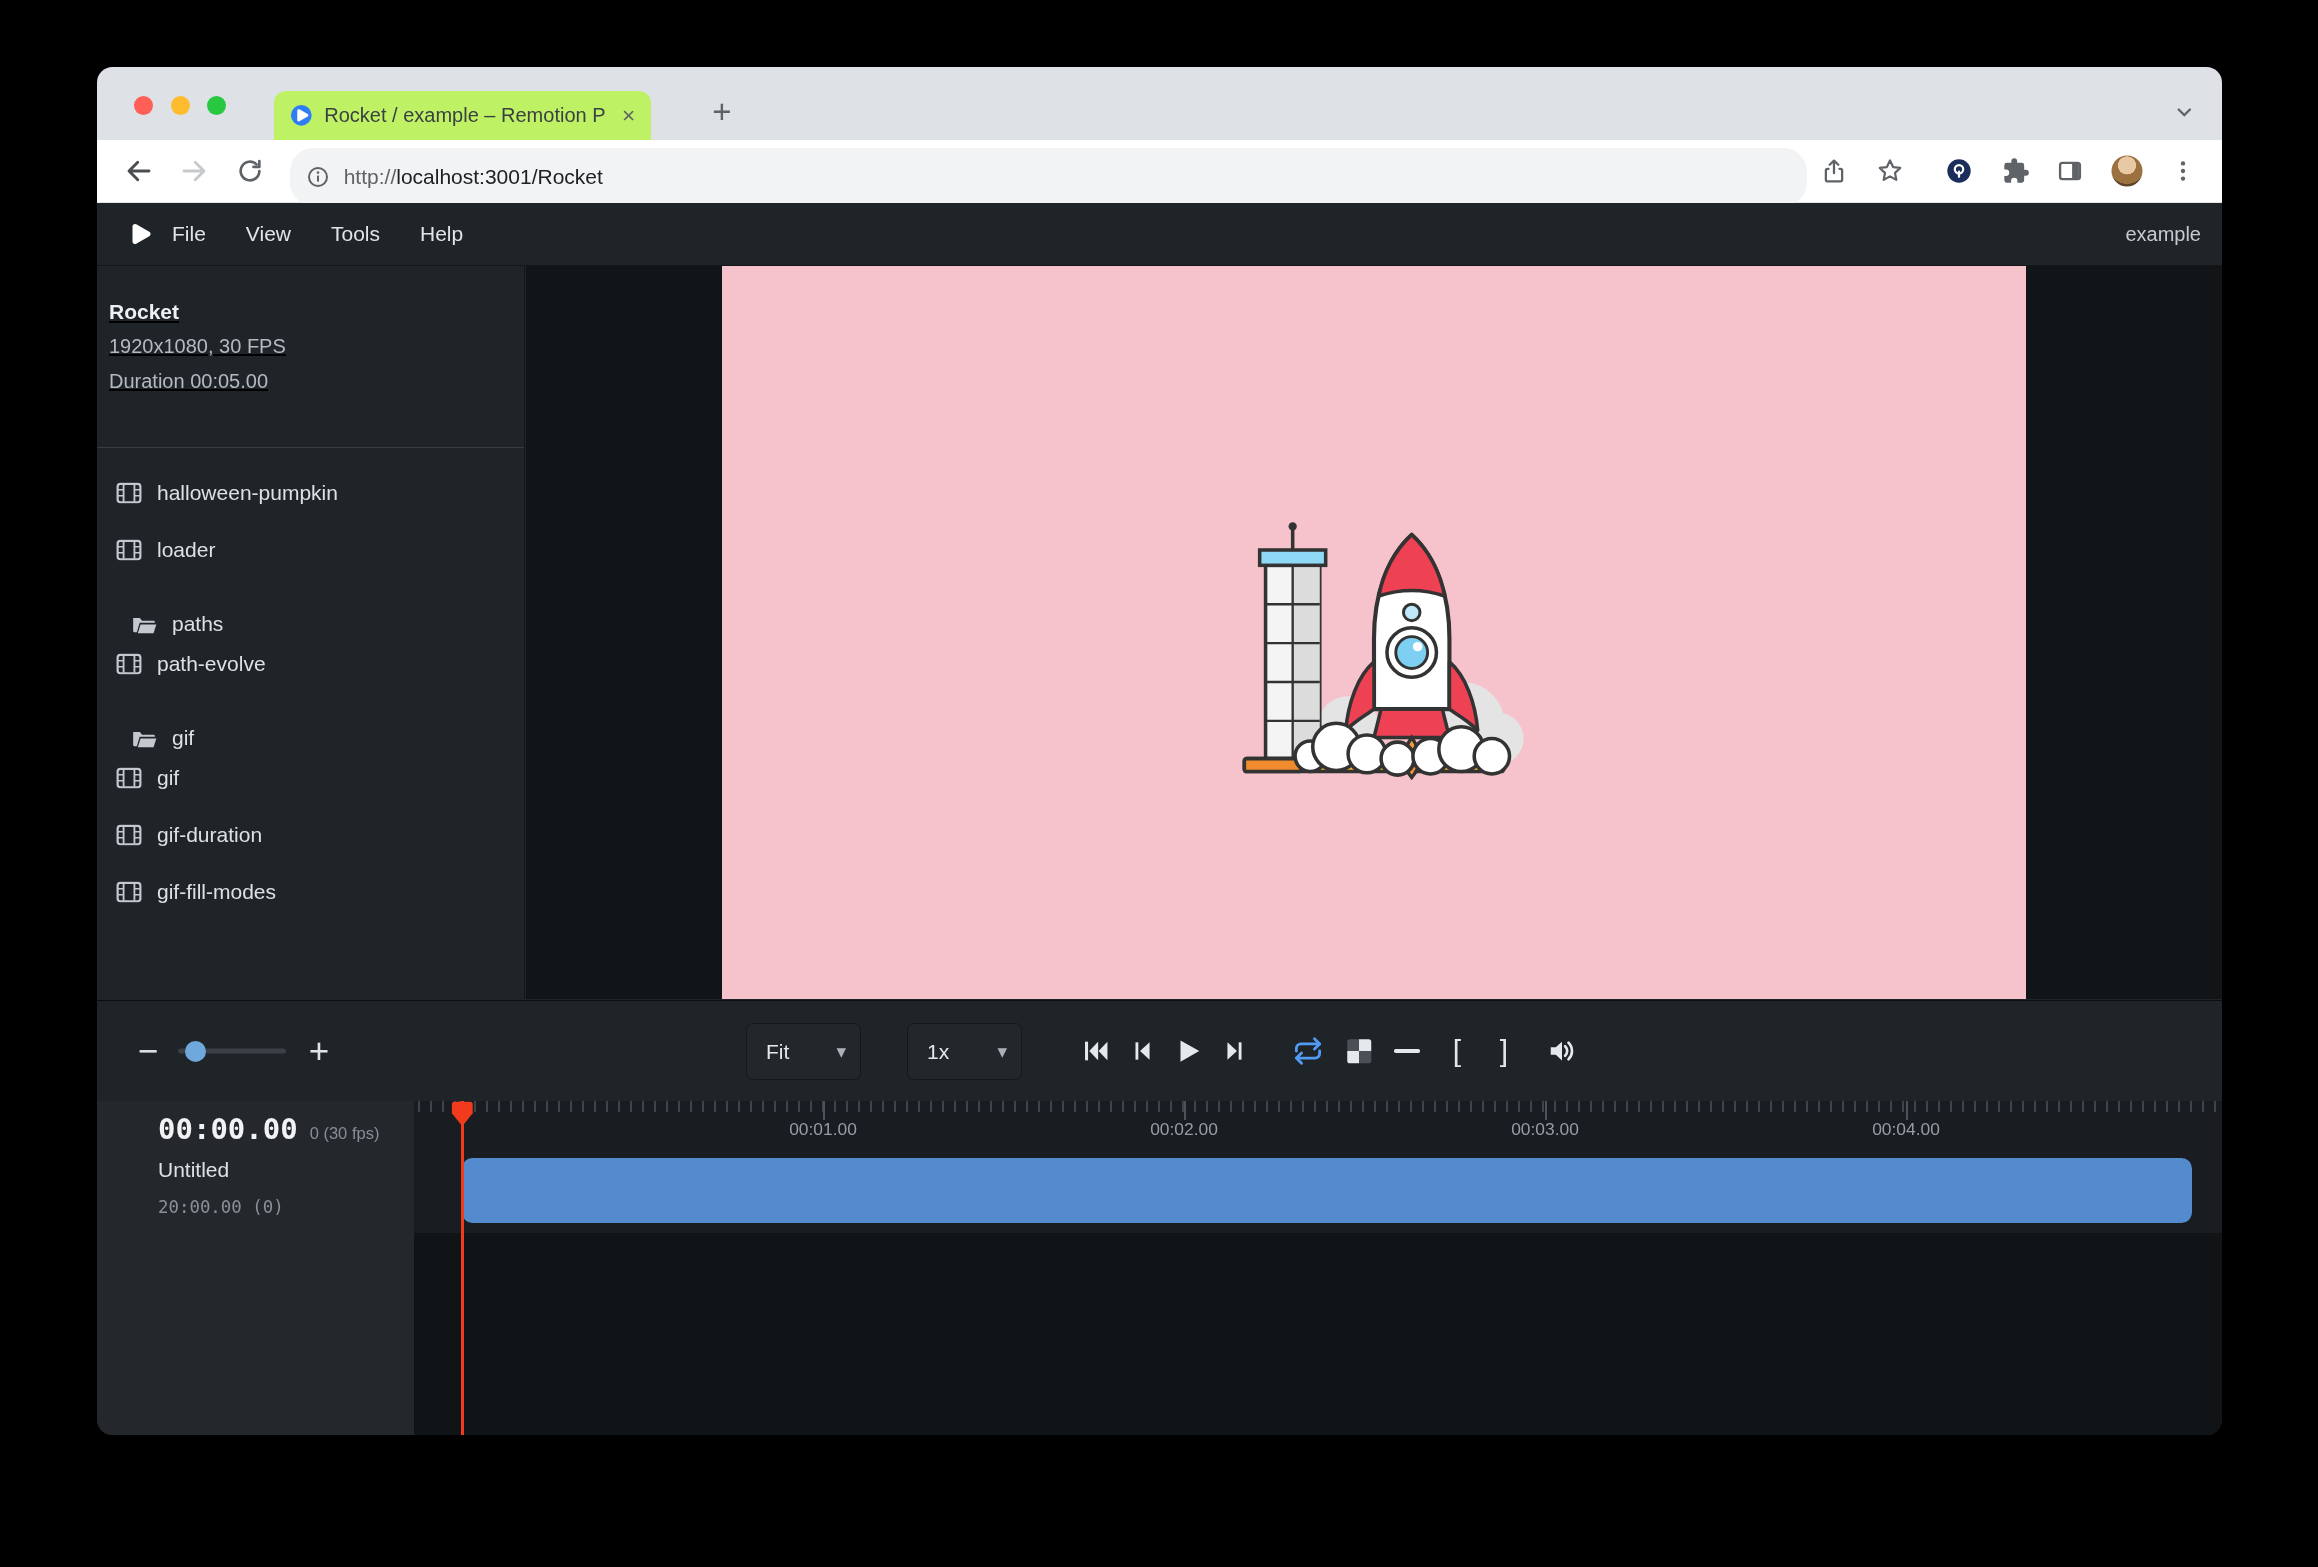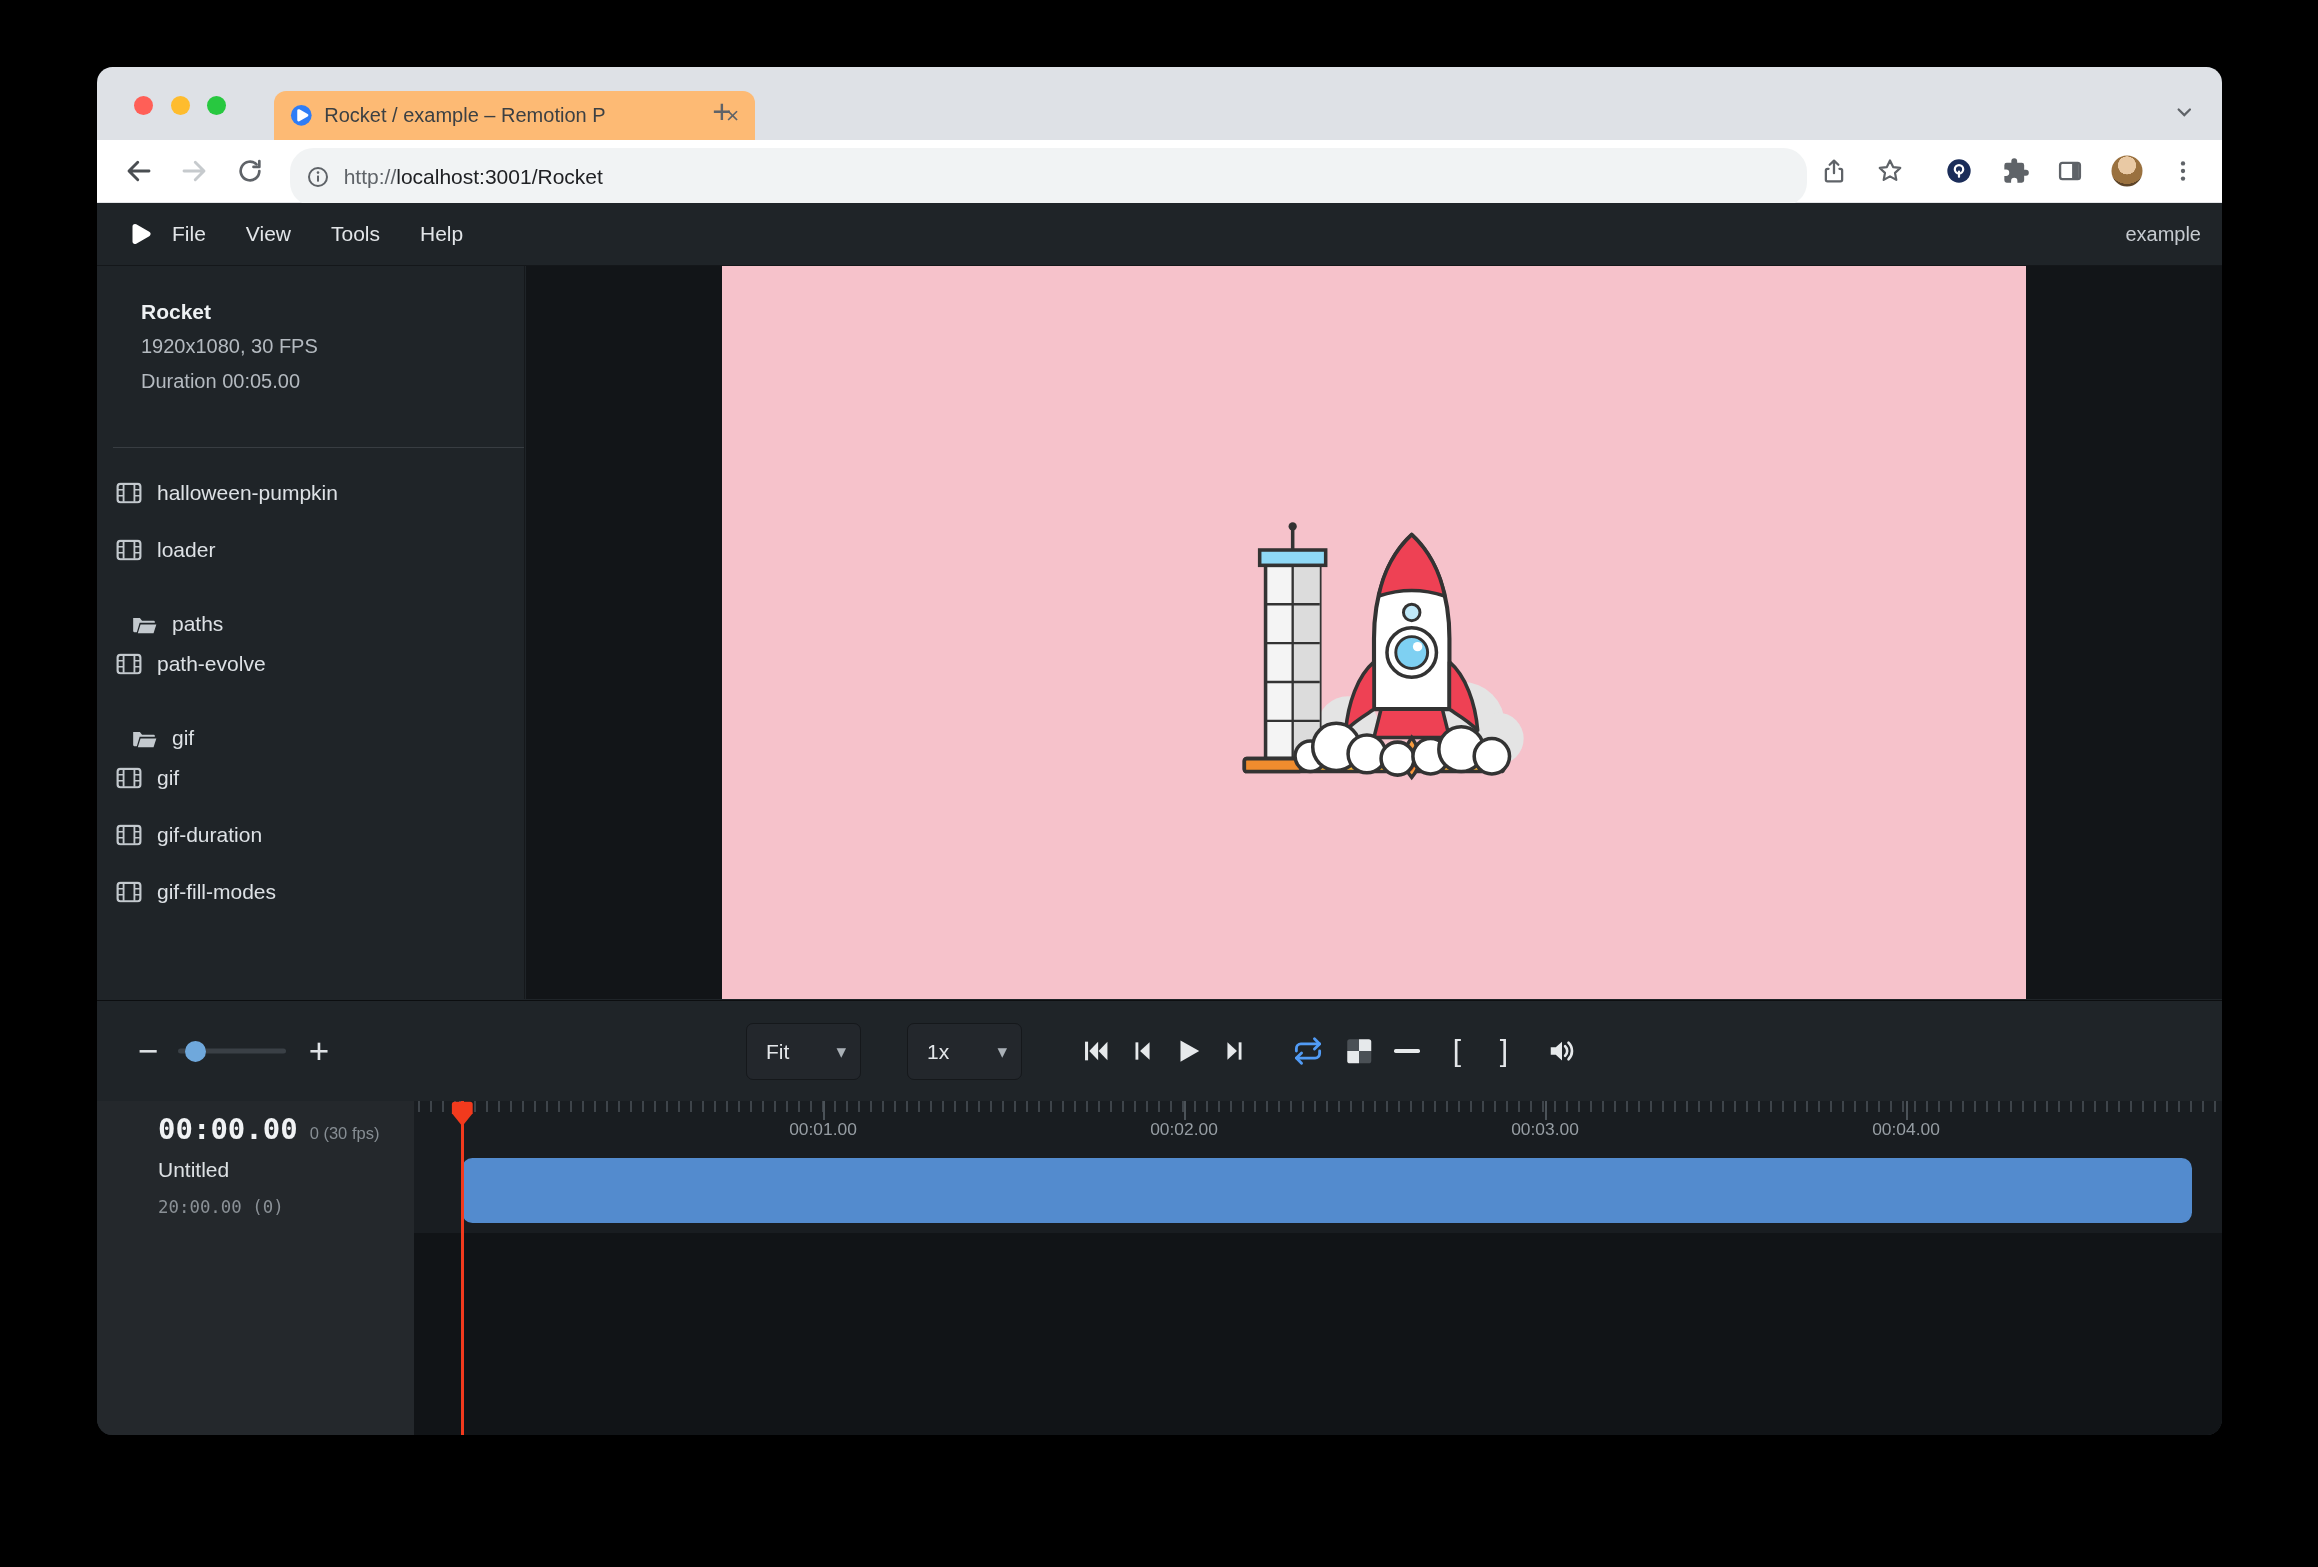--- a/index.html
+++ b/index.html
@@ -5,21 +5,21 @@
   html,body{margin:0;padding:0;}
   body{width:2319px;height:1567px;background:#000;font-family:"Liberation Sans",sans-serif;position:relative;overflow:hidden;}
   .window{position:absolute;left:97px;top:67px;width:2125px;height:1368px;border-radius:15.7px;overflow:hidden;background:#1f2428;box-shadow:0 26px 70px rgba(0,0,0,.7);}
 
   
   .tabstrip{position:absolute;left:0;top:0;width:100%;height:73px;background:#dee1e6;}
   .tl{position:absolute;top:29px;width:19px;height:19px;border-radius:50%;}
   .tl.red{left:37px;background:#ff5f57;}
   .tl.yellow{left:74px;background:#febc2e;}
   .tl.green{left:110px;background:#28c840;}
-  .tab{position:absolute;left:177px;top:24px;width:481px;height:49px;background:#fdba74;border-radius:12px 12px 0 0;display:flex;align-items:center;padding:0 15.7px;box-sizing:border-box;}
+  .tab{position:absolute;left:177px;top:24px;width:377px;height:49px;background:#bef264;border-radius:12px 12px 0 0;display:flex;align-items:center;padding:0 15.7px;box-sizing:border-box;}
   .favicon{width:22.6px;height:22.6px;flex:0 0 auto;margin-right:12px;}
   .tab-title{font-size:20px;color:#3c4043;white-space:nowrap;overflow:hidden;flex:1 1 auto;}
   .tab-close{font-size:22.6px;color:#5f6368;margin-left:8.7px;flex:0 0 auto;cursor:default;}
   .newtab{position:absolute;left:604px;top:24px;width:42px;height:42px;display:flex;align-items:center;justify-content:center;font-size:33px;color:#5f6368;}
   .tabchev{position:absolute;left:2068px;top:26px;width:38px;height:38px;display:flex;align-items:center;justify-content:center;color:#5f6368;}
 
   .toolbar{position:absolute;left:0;top:73px;width:100%;height:63px;background:#fff;border-bottom:0.9px solid #e3e5e8;box-sizing:border-box;}
   .tbi{position:absolute;top:50%;transform:translate(-50%,-50%);display:flex;align-items:center;justify-content:center;}
   .urlpill{position:absolute;left:193px;top:7.8px;width:1517px;height:58px;border-radius:23.5px;background:#f1f3f4;display:flex;align-items:center;padding:0 8.7px 0 15.7px;box-sizing:border-box;}
   .url-info{margin-right:14px;display:flex;}
@@ -31,21 +31,21 @@
 
   
   .app{position:absolute;left:0;top:136px;width:100%;height:1232px;background:#1f2428;}
   .menubar{position:absolute;left:0;top:0;width:100%;height:63px;background:#1f2428;display:flex;align-items:center;border-bottom:0.9px solid #14171a;box-sizing:border-box;}
   .rlogo{margin-left:31px;width:24px;height:24px;}
   .menu-item{font-size:21px;color:#e2e5e8;padding:0 20px;}
   .menu-right{position:absolute;right:21px;font-size:20px;color:#c6cbd0;}
 
   .content{position:absolute;left:0;top:63px;width:100%;height:733px;overflow:hidden;}
   .sidebar{position:absolute;left:0;top:0;width:428px;height:100%;background:#1f2428;border-right:0.9px solid #15181b;box-sizing:border-box;overflow:hidden;}
-  .sb-info{padding:34px 0 0 44px;}
+  .sb-info{padding:34px 0 0 12px;text-decoration:underline;}
   .sb-title{font-size:21px;font-weight:700;color:#eef1f3;}
   .sb-line{font-size:20px;color:#b4bac0;margin-top:11.3px;}
   .sb-div{height:0.9px;background:#383d42;margin-top:54px;}
   .sb-list{margin-top:17.4px;}
   .srow{height:57px;display:flex;align-items:center;font-size:21px;color:#dde1e5;}
   .srow .icon{display:flex;color:#c3c9ce;margin-right:15px;}
   .srow.comp{padding-left:19px;}
   .srow.folder{padding-left:34px;align-items:flex-end;}
 
   .preview{position:absolute;left:429px;top:0;right:0;height:100%;background:#121518;display:flex;align-items:center;justify-content:center;}

